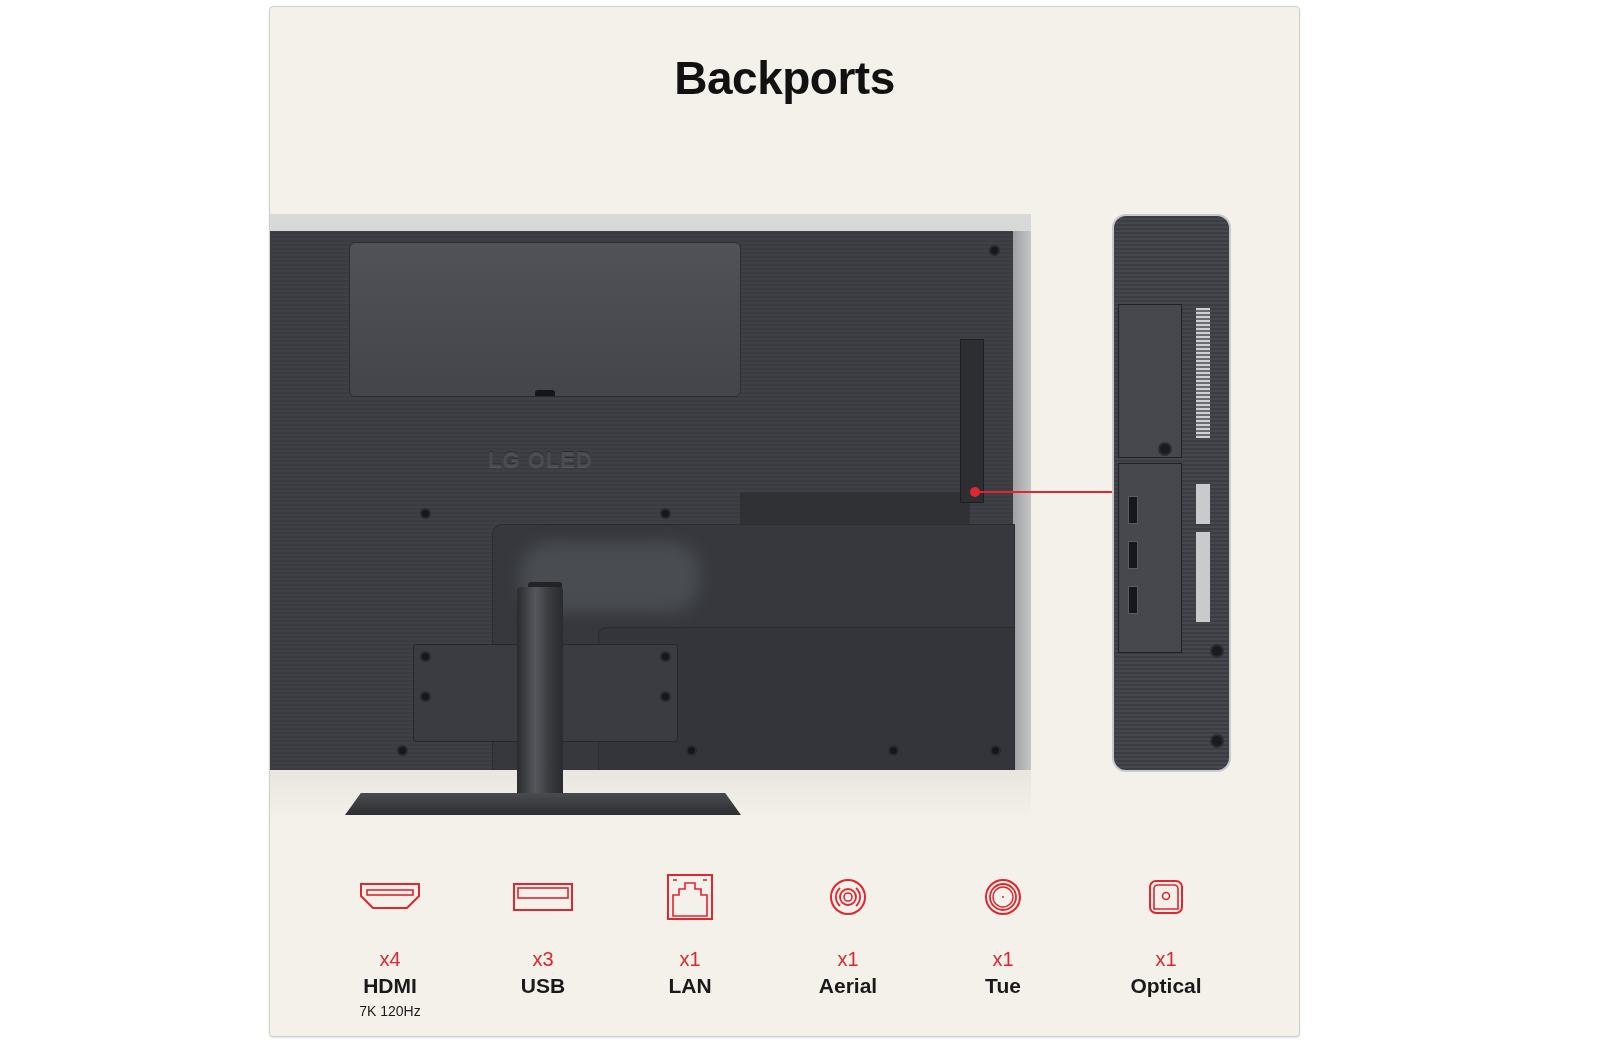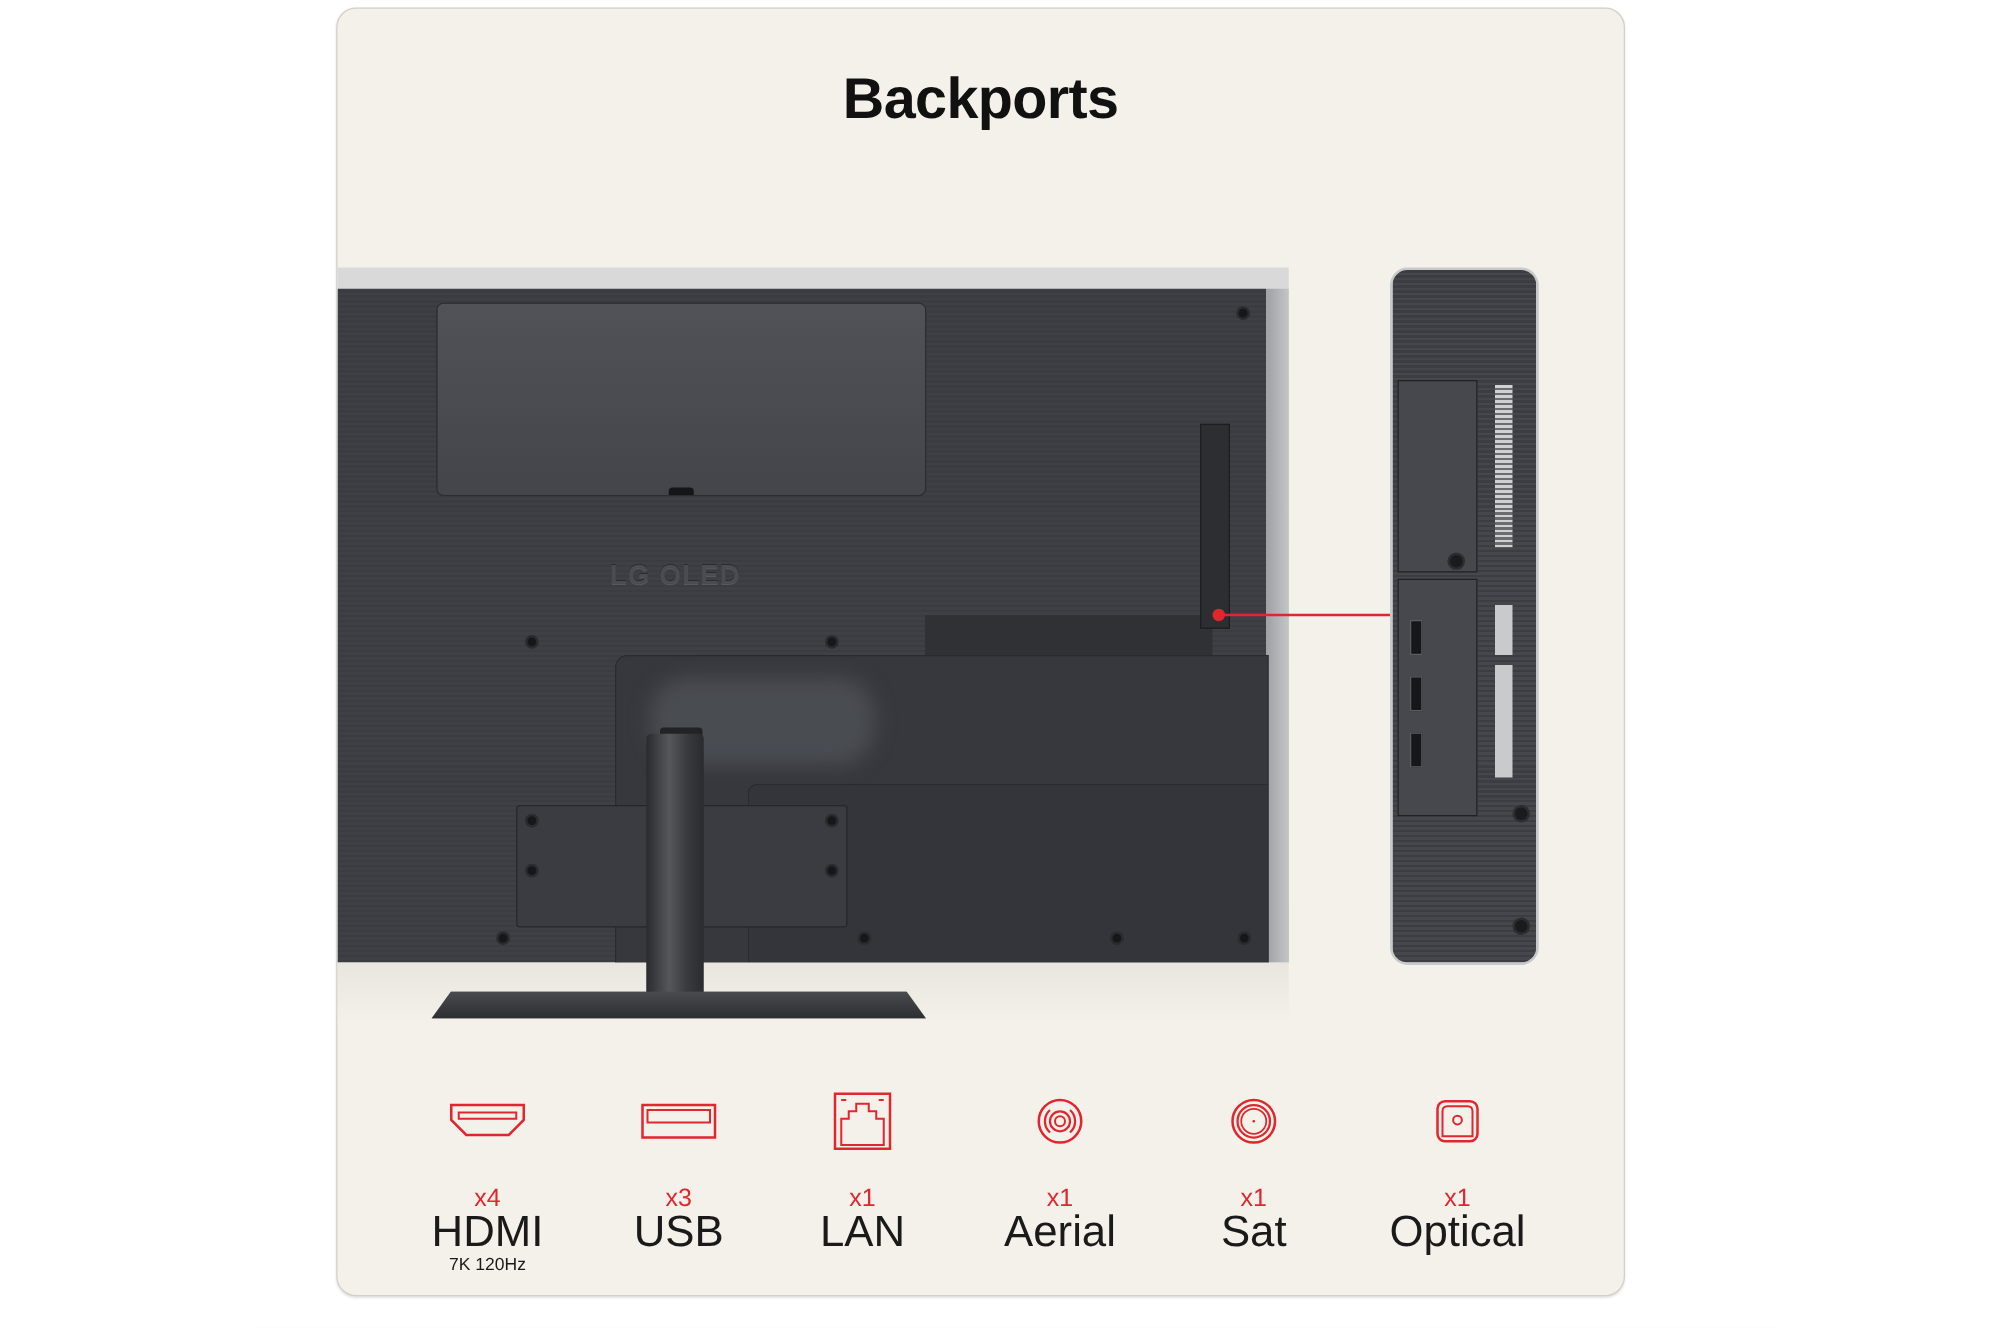--- a/index.html
+++ b/index.html
@@ -1,19 +1,19 @@
 <!DOCTYPE html>
 <html><head>
 <meta charset="utf-8">
 <style>
   html, body { margin:0; padding:0; background:#ffffff; }
   body { width:1600px; height:1062px; position:relative; overflow:hidden;
          font-family:"Liberation Sans", sans-serif; }
   .card { position:absolute; left:269px; top:6px; width:1029px; height:1029px;
-          background:#f4f1ea; border:1.5px solid #d2d0ca; border-radius:16px;
+          background:#f4f1ea; border:1.5px solid #d2d0ca; border-radius:4px;
           box-shadow:0 1px 2px rgba(0,0,0,0.12); overflow:hidden; }
   .title { position:absolute; left:0; right:0; top:44px; text-align:center;
            font-size:46px; font-weight:700; color:#111; letter-spacing:-0.5px; }
   .subtitle { position:absolute; left:0; right:0; top:120px; text-align:center;
               font-size:27px; color:#1a1a1a; }
 
   
   .tv-frame { position:absolute; left:0; top:207px; width:761px; height:556px;
               background:linear-gradient(#d9d9da, #b9babc); }
   .tv-back { position:absolute; left:0; top:224px; width:743px; height:539px;
@@ -57,21 +57,21 @@
           background:repeating-linear-gradient(0deg,#3b3d42 0px,#3b3d42 2px,#45474c 2px,#45474c 4px); overflow:hidden; }
   .side-bay { position:absolute; left:4px; width:62px; background:#46484d; border:1px solid #1f2023; }
   .side-port { position:absolute; left:14px; width:8px; height:26px; background:#16171a; border:1px solid #5a5c61; }
   .side-label { position:absolute; left:82px; width:14px; background:#c9cacc; }
   .side-screw { position:absolute; width:10px; height:10px; border-radius:50%; background:#1a1b1e; box-shadow:0 0 0 2px #2c2d31; }
 
   
   .port { position:absolute; top:868px; width:150px; text-align:center; }
   .port .icon { height:58px; display:flex; align-items:center; justify-content:center; }
   .port .count { margin-top:22px; font-size:20px; color:#e0262e; line-height:22px; }
-  .port .name { font-size:35px; font-weight:400; color:#1a1a1a; line-height:32px; }
+  .port .name { font-size:21px; font-weight:700; color:#1a1a1a; line-height:32px; }
   .port .spec { font-size:14px; color:#1a1a1a; line-height:18px; }
 </style>
 </head>
 <body>
 
 <div class="card">
   <div class="title">Backports</div>
 
   <div>
     <div class="tv-frame"></div>
@@ -175,21 +175,21 @@
 <div class="port" style="left:928px">
   <div class="icon">
     <svg width="40" height="40" viewBox="0 0 40 40">
       <circle cx="20" cy="20" r="17" fill="none" stroke="#e0262e" stroke-width="2"></circle>
       <circle cx="20" cy="20" r="13" fill="none" stroke="#e0262e" stroke-width="1.8"></circle>
       <circle cx="20" cy="20" r="10" fill="none" stroke="#e0262e" stroke-width="1.4"></circle>
       <circle cx="20" cy="20" r="1" fill="#e0262e"></circle>
     </svg>
   </div>
   <div class="count">x1</div>
-  <div class="name">Sat</div>
+  <div class="name">Tue</div>
 </div>
 
 <div class="port" style="left:1091px">
   <div class="icon">
     <svg width="36" height="36" viewBox="0 0 36 36">
       <rect x="2" y="2" width="32" height="32" rx="6" fill="none" stroke="#e0262e" stroke-width="2"></rect>
       <path d="M6 30 V10 Q6 6 10 6 H26 Q30 6 30 10 V30 Z" fill="none" stroke="#e0262e" stroke-width="1.6"></path>
       <circle cx="18" cy="17" r="3.5" fill="none" stroke="#e0262e" stroke-width="1.6"></circle>
     </svg>
   </div>

